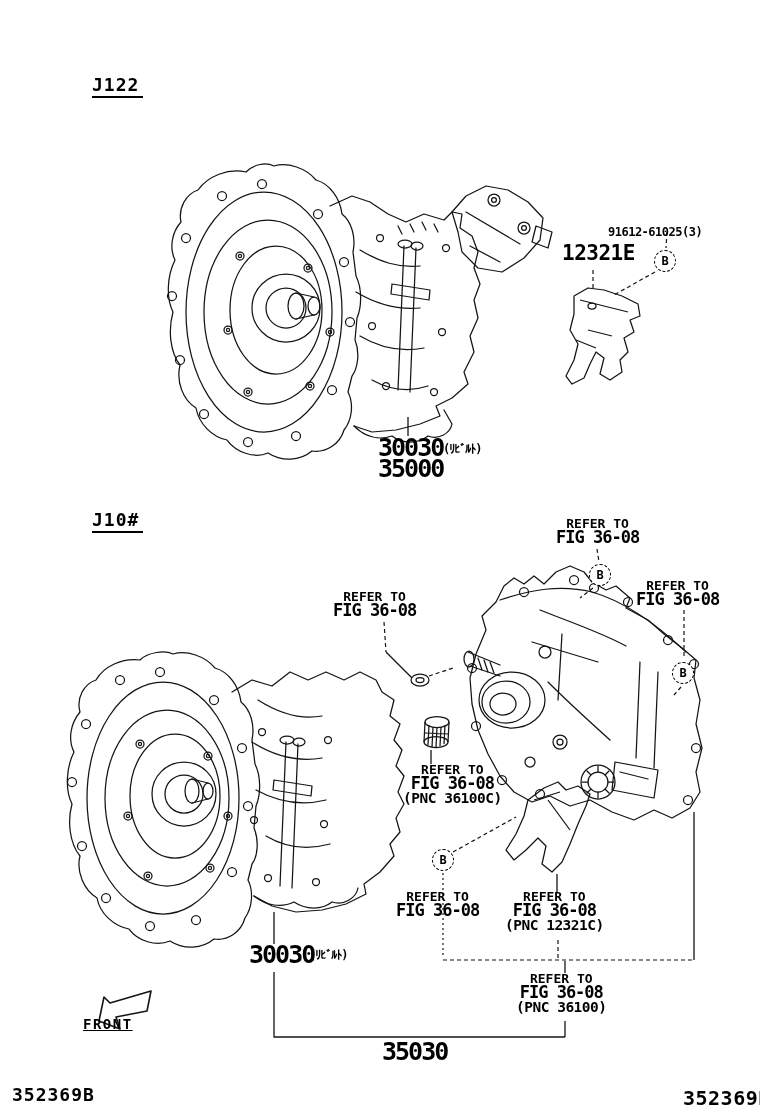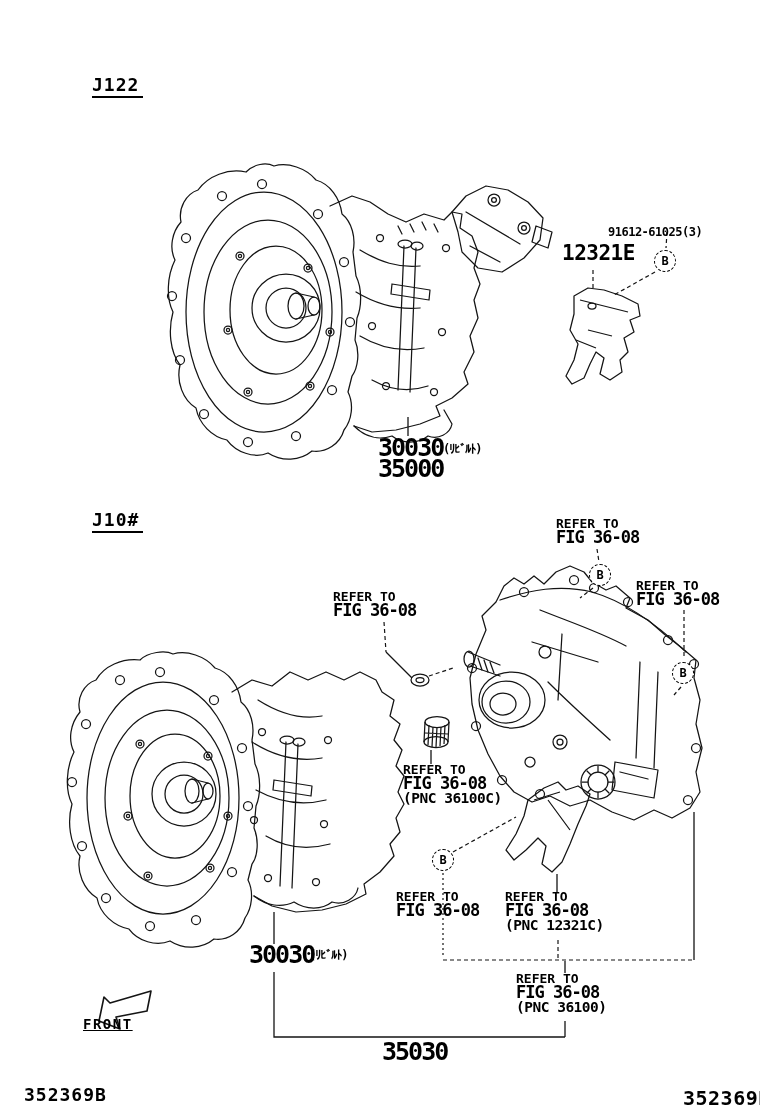--- a/index.html
+++ b/index.html
@@ -4,21 +4,21 @@
 <style>
   html,body{margin:0;padding:0;background:#fff;}
   .page{position:relative;width:760px;height:1112px;background:#ffffff;overflow:hidden;
         font-family:"DejaVu Sans Mono","Liberation Mono",monospace;color:#000;}
   .lbl{position:absolute;font-weight:bold;white-space:nowrap;color:#000;}
   .code{font-size:18px;letter-spacing:1px;border-bottom:2px solid #000;padding:0 4px 1px 0;}
   .big{font-size:25px;letter-spacing:-2px;line-height:21px;}
   .mid{font-size:21px;letter-spacing:-0.5px;}
   .pno{font-size:12px;letter-spacing:-0.5px;margin-top:19px;}
   .note{font-size:12px;font-weight:bold;letter-spacing:-1px;text-align:right;}
-  .refer{position:absolute;font-weight:bold;white-space:nowrap;color:#000;}
+  .refer{position:absolute;font-weight:bold;white-space:nowrap;color:#000;text-align:center;}
   .refer .r1{font-size:13px;line-height:12px;letter-spacing:0px;}
   .refer .r2{font-size:17px;line-height:15px;letter-spacing:-1px;}
   .refer .r3{font-size:14.5px;line-height:14px;letter-spacing:-0.5px;}
   .bmark{position:absolute;width:22px;height:22px;border:1.6px dashed #000;border-radius:50%;
          display:flex;align-items:center;justify-content:center;font-size:12px;font-weight:bold;
          box-sizing:border-box;background:#fff;}
   .front{font-size:14px;letter-spacing:1.5px;font-weight:bold;text-decoration:underline;}
   .footB{font-size:18px;letter-spacing:1px;}
   .footD{font-size:20px;letter-spacing:0.5px;}
   svg{position:absolute;left:0;top:0;}
@@ -279,16 +279,16 @@
   <div class="bmark" style="left:654px;top:250px;">B</div>
   <div class="bmark" style="left:589px;top:564px;">B</div>
   <div class="bmark" style="left:672px;top:662px;">B</div>
   <div class="bmark" style="left:432px;top:849px;">B</div>
 
   <div class="lbl big" style="left:249px;top:944px;">30030</div>
   <div class="lbl note" style="left:309px;top:948px;">(ﾘﾋﾞﾙﾄ)</div>
   <div class="lbl big" style="left:382px;top:1041px;">35030</div>
 
   <div class="lbl front" style="left:83px;top:1016px;">FRONT</div>
-  <div class="lbl footB" style="left:12px;top:1084px;margin-left:12px;">352369B</div>
+  <div class="lbl footB" style="left:12px;top:1084px;">352369B</div>
   <div class="lbl footD" style="left:683px;top:1086px;">352369D</div>
 
 </div>
 
 </body></html>

